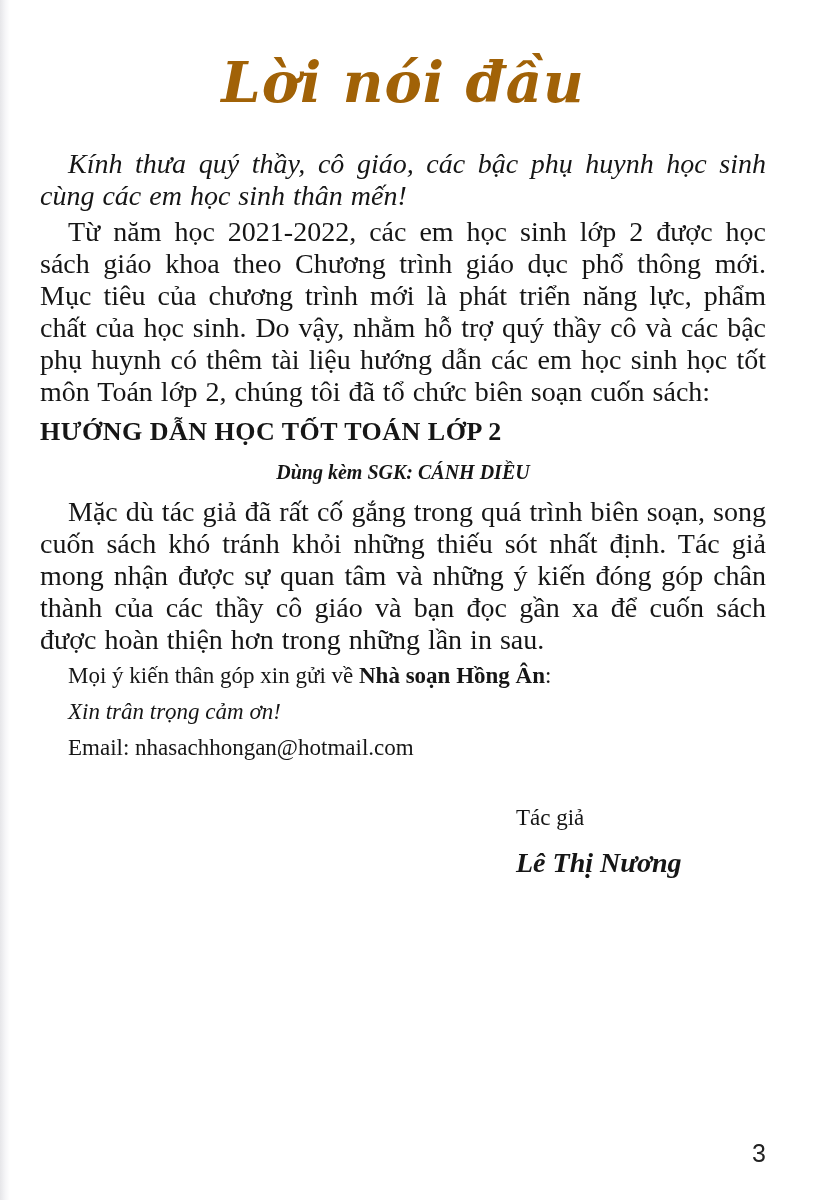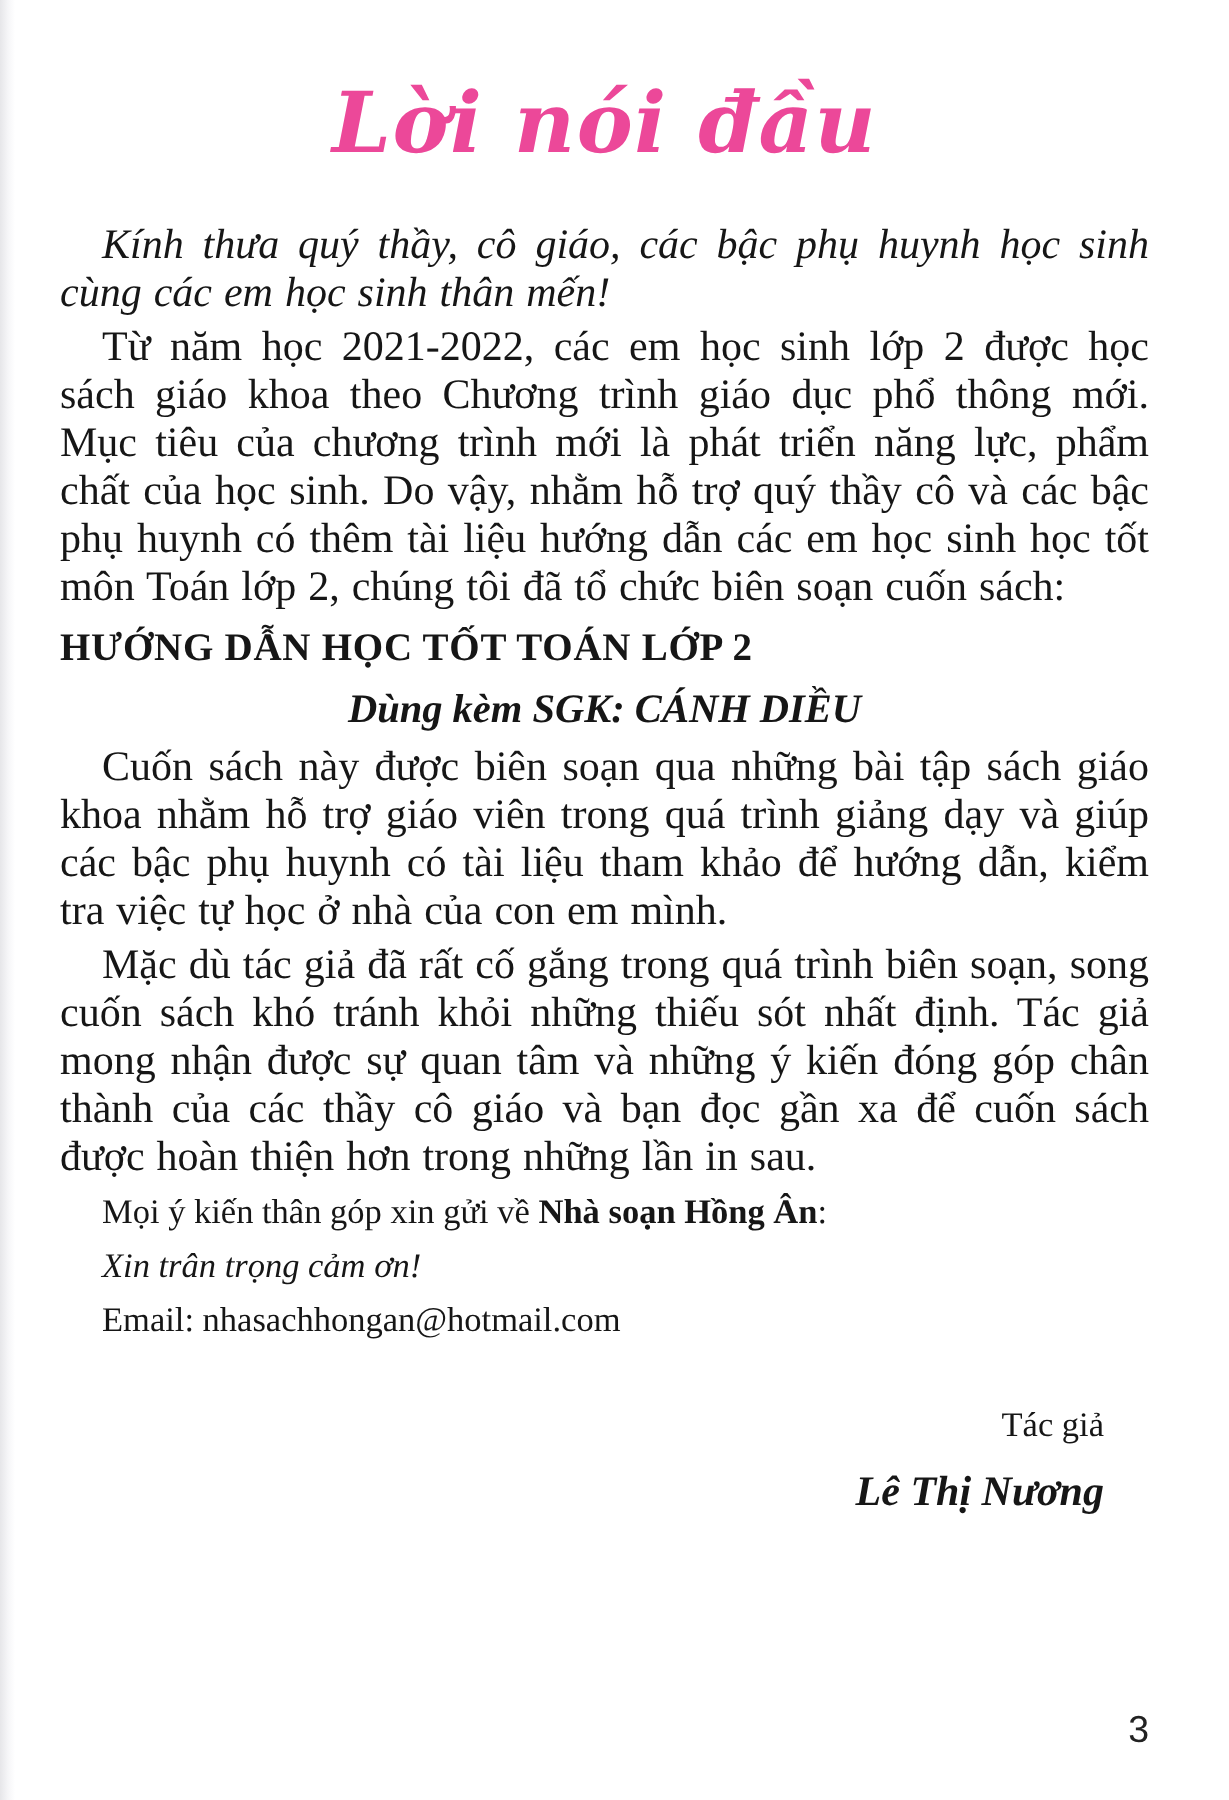--- a/index.html
+++ b/index.html
@@ -27,21 +27,21 @@
   }
   h1.title {
     margin: 42px 0 26px 0;
     text-align: center;
     font-family: "DejaVu Serif", serif;
     font-style: italic;
     font-weight: bold;
     font-size: 56px;
     line-height: 80px;
     letter-spacing: 1px;
-    color: #ec4899;
+    color: #a16207;
   }
   p.body {
     margin: 4px 0;
     font-size: 28px;
     line-height: 32px;
     text-align: justify;
     text-indent: 28px;
     word-spacing: 1px;
   }
   .italic { font-style: italic; }
@@ -49,35 +49,35 @@
   h2.book-title {
     margin: 6px 0 0 0;
     font-size: 26px;
     line-height: 36px;
     font-weight: bold;
     letter-spacing: 0.5px;
   }
   h3.book-subtitle {
     margin: 4px 0 6px 0;
     text-align: center;
-    font-size: 27px;
+    font-size: 20px;
     line-height: 36px;
     font-weight: bold;
     font-style: italic;
   }
   p.contact-line {
     margin: 4px 0;
     font-size: 23px;
     line-height: 32px;
     padding-left: 28px;
   }
   .signature {
     width: 220px;
     margin: 38px 30px 0 auto;
-    text-align: right;
+    text-align: left;
   }
   .sig-role {
     font-size: 23px;
     line-height: 32px;
   }
   .sig-author {
     margin-top: 13px;
     font-size: 28px;
     line-height: 32px;
     font-weight: bold;
@@ -100,21 +100,20 @@
 
   <h1 class="title">Lời nói đầu</h1>
 
   <p class="body italic">Kính thưa quý thầy, cô giáo, các bậc phụ huynh học sinh cùng các em học sinh thân mến!</p>
 
   <p class="body">Từ năm học 2021-2022, các em học sinh lớp 2 được học sách giáo khoa theo Chương trình giáo dục phổ thông mới. Mục tiêu của chương trình mới là phát triển năng lực, phẩm chất của học sinh. Do vậy, nhằm hỗ trợ quý thầy cô và các bậc phụ huynh có thêm tài liệu hướng dẫn các em học sinh học tốt môn Toán lớp 2, chúng tôi đã tổ chức biên soạn cuốn sách:</p>
 
   <h2 class="book-title">HƯỚNG DẪN HỌC TỐT TOÁN LỚP 2</h2>
   <h3 class="book-subtitle">Dùng kèm SGK: CÁNH DIỀU</h3>
 
-  <p class="body">Cuốn sách này được biên soạn qua những bài tập sách giáo khoa nhằm hỗ trợ giáo viên trong quá trình giảng dạy và giúp các bậc phụ huynh có tài liệu tham khảo để hướng dẫn, kiểm tra việc tự học ở nhà của con em mình.</p>
 
   <p class="body">Mặc dù tác giả đã rất cố gắng trong quá trình biên soạn, song cuốn sách khó tránh khỏi những thiếu sót nhất định. Tác giả mong nhận được sự quan tâm và những ý kiến đóng góp chân thành của các thầy cô giáo và bạn đọc gần xa để cuốn sách được hoàn thiện hơn trong những lần in sau.</p>
 
   <p class="contact-line"><span>Mọi ý kiến thân góp xin gửi về </span><span class="bold">Nhà soạn Hồng Ân</span><span>:</span></p>
 
 
   <p class="contact-line italic">Xin trân trọng cảm ơn!</p>
 
   <p class="contact-line">Email: nhasachhongan@hotmail.com</p>
 

